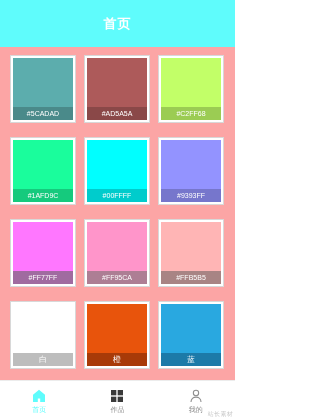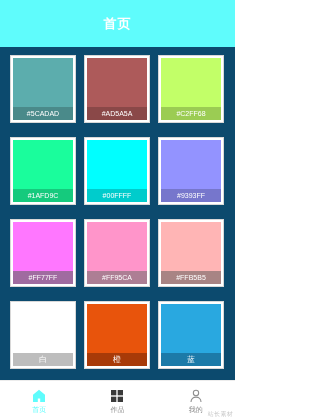--- a/index.html
+++ b/index.html
@@ -2,21 +2,21 @@
 <html><head>
 <meta charset="utf-8">
 <style>
   * { margin:0; padding:0; box-sizing:border-box; }
   html, body {
     width:235px; height:420px;
     font-family:"Liberation Sans", sans-serif;
     background:#ffffff;
     overflow:hidden;
   }
-  #app { position:relative; width:235px; height:420px; background:#0c4a6e; overflow:hidden;text-align:right; }
+  #app { position:relative; width:235px; height:420px; background:#fca5a5; overflow:hidden;text-align:right; }
 
   
   .header {
     position:absolute; top:0; left:0; width:235px; height:47px;
     background:#5ffcfc;
     display:flex; align-items:center; justify-content:center;
   }
   .header-title {
     color:#ffffff; font-size:13px; font-weight:bold;
     letter-spacing:1px; line-height:1;

